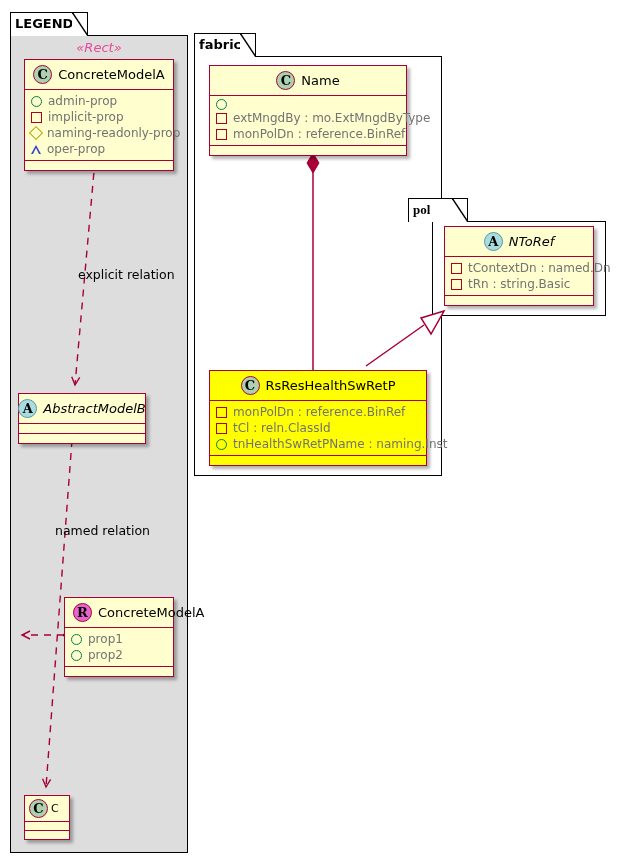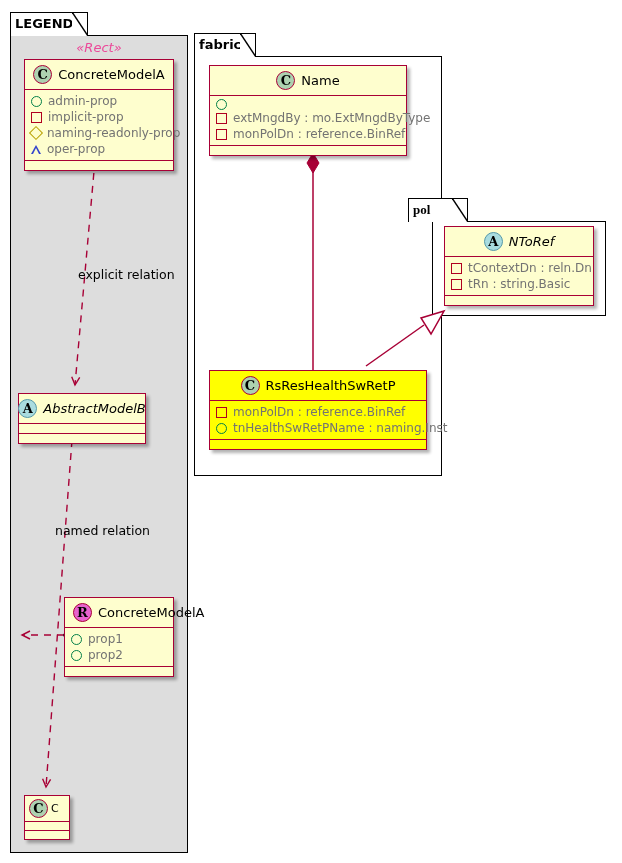--- a/index.html
+++ b/index.html
@@ -280,20 +280,24 @@
     <div class="cls-hdr">
       <span class="icon-circ icon-C">C</span>
       <span class="cls-name">RsResHealthSwRetP</span>
     </div>
     <div class="cls-attrs">
       <div class="attr">
         <span class="m square"></span>
         <span>monPolDn : reference.BinRef</span>
       </div>
       <div class="attr">
+        <span class="m square"></span>
+        <span>tCl : reln.ClassId</span>
+      </div>
+      <div class="attr">
         <span class="m circle"></span>
         <span>tnHealthSwRetPName : naming.Inst</span>
       </div>
     </div>
     <div class="cls-foot"></div>
   </div>
 
   <div class="pkg pkg-pol">
     <div class="pkg-tab" style="left:408px; top:198px; width:60px; height:24px;font-family:Liberation Serif, serif;">
       <span>pol</span>
@@ -306,21 +310,21 @@
   </div>
 
   <div class="cls" style="left:444px; top:226px; width:150px;">
     <div class="cls-hdr">
       <span class="icon-circ icon-A">A</span>
       <span class="cls-name italic">NToRef</span>
     </div>
     <div class="cls-attrs">
       <div class="attr">
         <span class="m square"></span>
-        <span>tContextDn : reln.Dn</span>
+        <span>tContextDn : named.Dn</span>
       </div>
       <div class="attr">
         <span class="m square"></span>
         <span>tRn : string.Basic</span>
       </div>
     </div>
     <div class="cls-foot"></div>
   </div>
 
   <svg class="edge-svg">

